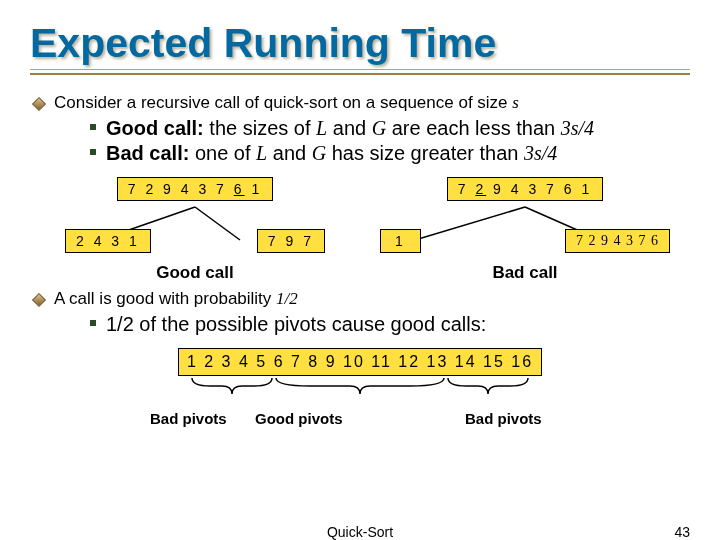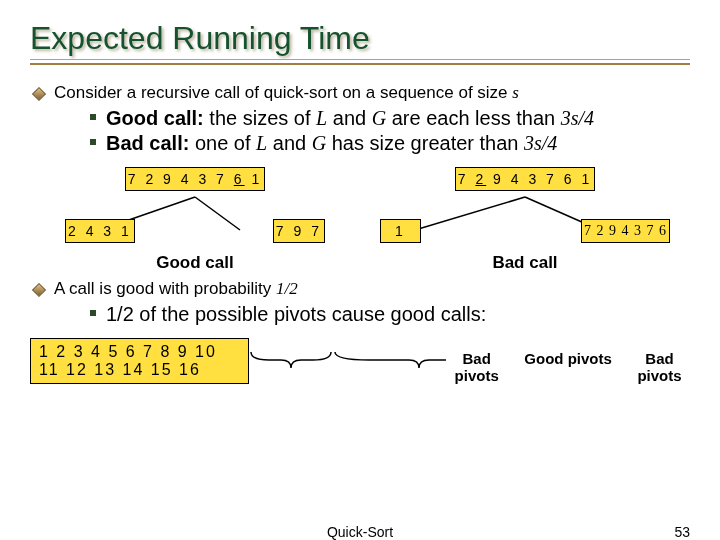--- a/index.html
+++ b/index.html
@@ -5,23 +5,23 @@
   * { margin: 0; padding: 0; box-sizing: border-box; }
   body {
     width: 720px; height: 540px;
     font-family: Arial, sans-serif;
     background: #fff;
     position: relative;
     padding: 20px 30px;
     overflow: hidden;
   }
   .title {
-    font-size: 32px;
-    font-weight: normal;
-    color: #14532d;
+    font-size: 41px;
+    font-weight: bold;
+    color: #0369a1;
     border-bottom: 2px solid #a08040;
     padding-bottom: 6px;
     margin-bottom: 18px;
     text-shadow: 2px 2px 3px rgba(120,100,60,0.5);
     position: relative;
   }
   .title::before {
     content: '';
     position: absolute;
     left: 0; right: 0; bottom: 3px;
@@ -61,21 +61,21 @@
     margin: 12px 0 6px 0;
   }
   .tree {
     display: flex; flex-direction: column; align-items: center;
     position: relative;
     width: 300px;
   }
   .seqbox {
     background: #ffe040;
     border: 1.5px solid #000;
-    padding: 3px 2px;
+    padding: 3px 10px;
     font-size: 14px;
     letter-spacing: 3px;
     text-align: center;
     position: relative;
     z-index: 2;
     font-family: Arial, sans-serif;
   }
   .seqbox .underl { text-decoration: underline; }
   .children {
     display: flex;
@@ -96,21 +96,21 @@
     z-index: 1;
   }
   .call-label {
     text-align: center;
     font-weight: bold;
     font-size: 17px;
     margin-top: 10px;
   }
   .pivot-area {
     display: flex;
-    flex-direction: row;
+    flex-direction: column;
     align-items: center;
     margin-top: 12px;
   }
   .pivot-box {
     background: #ffe040;
     border: 1.5px solid #000;
     padding: 4px 8px;
     font-size: 16px;
     letter-spacing: 2px;
   }
@@ -118,21 +118,21 @@
     font-size: 15px;
     font-weight: bold;
     margin-top: 10px;
   }
   .braces-labels-row {
     display: flex;
     width: 420px;
     margin-top: 2px;
   }
   .braces-labels-row .cell {
-    flex: 1; text-align: center;
+    flex: 1; 
   }
   .footer {
     position: absolute;
     bottom: 0;
     left: 0; right: 0;
     display: flex;
     justify-content: space-between;
     padding: 0 30px;
     font-size: 14px;
   }
@@ -222,14 +222,14 @@
   <div class="braces-labels-row">
     <div class="cell brace-label">Bad pivots</div>
     <div class="cell brace-label" style="flex:2;">Good pivots</div>
     <div class="cell brace-label">Bad pivots</div>
   </div>
 </div>
 
 <div class="footer">
   <span></span>
   <span class="center">Quick-Sort</span>
-  <span>53</span>
+  <span>43</span>
 </div>
 
 </body></html>

